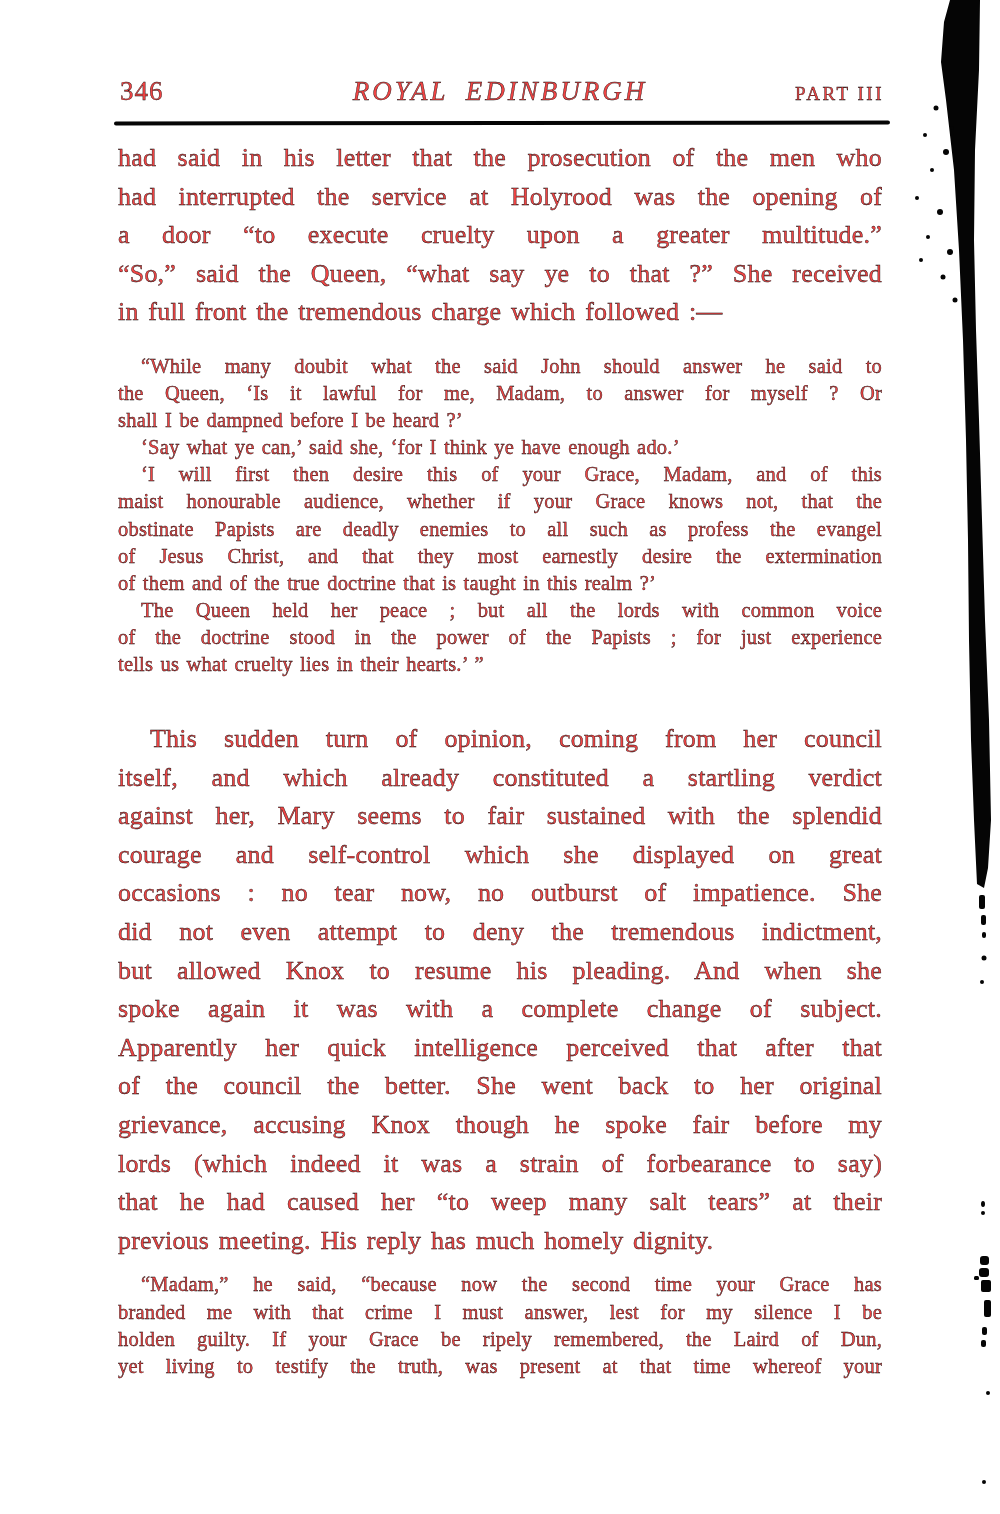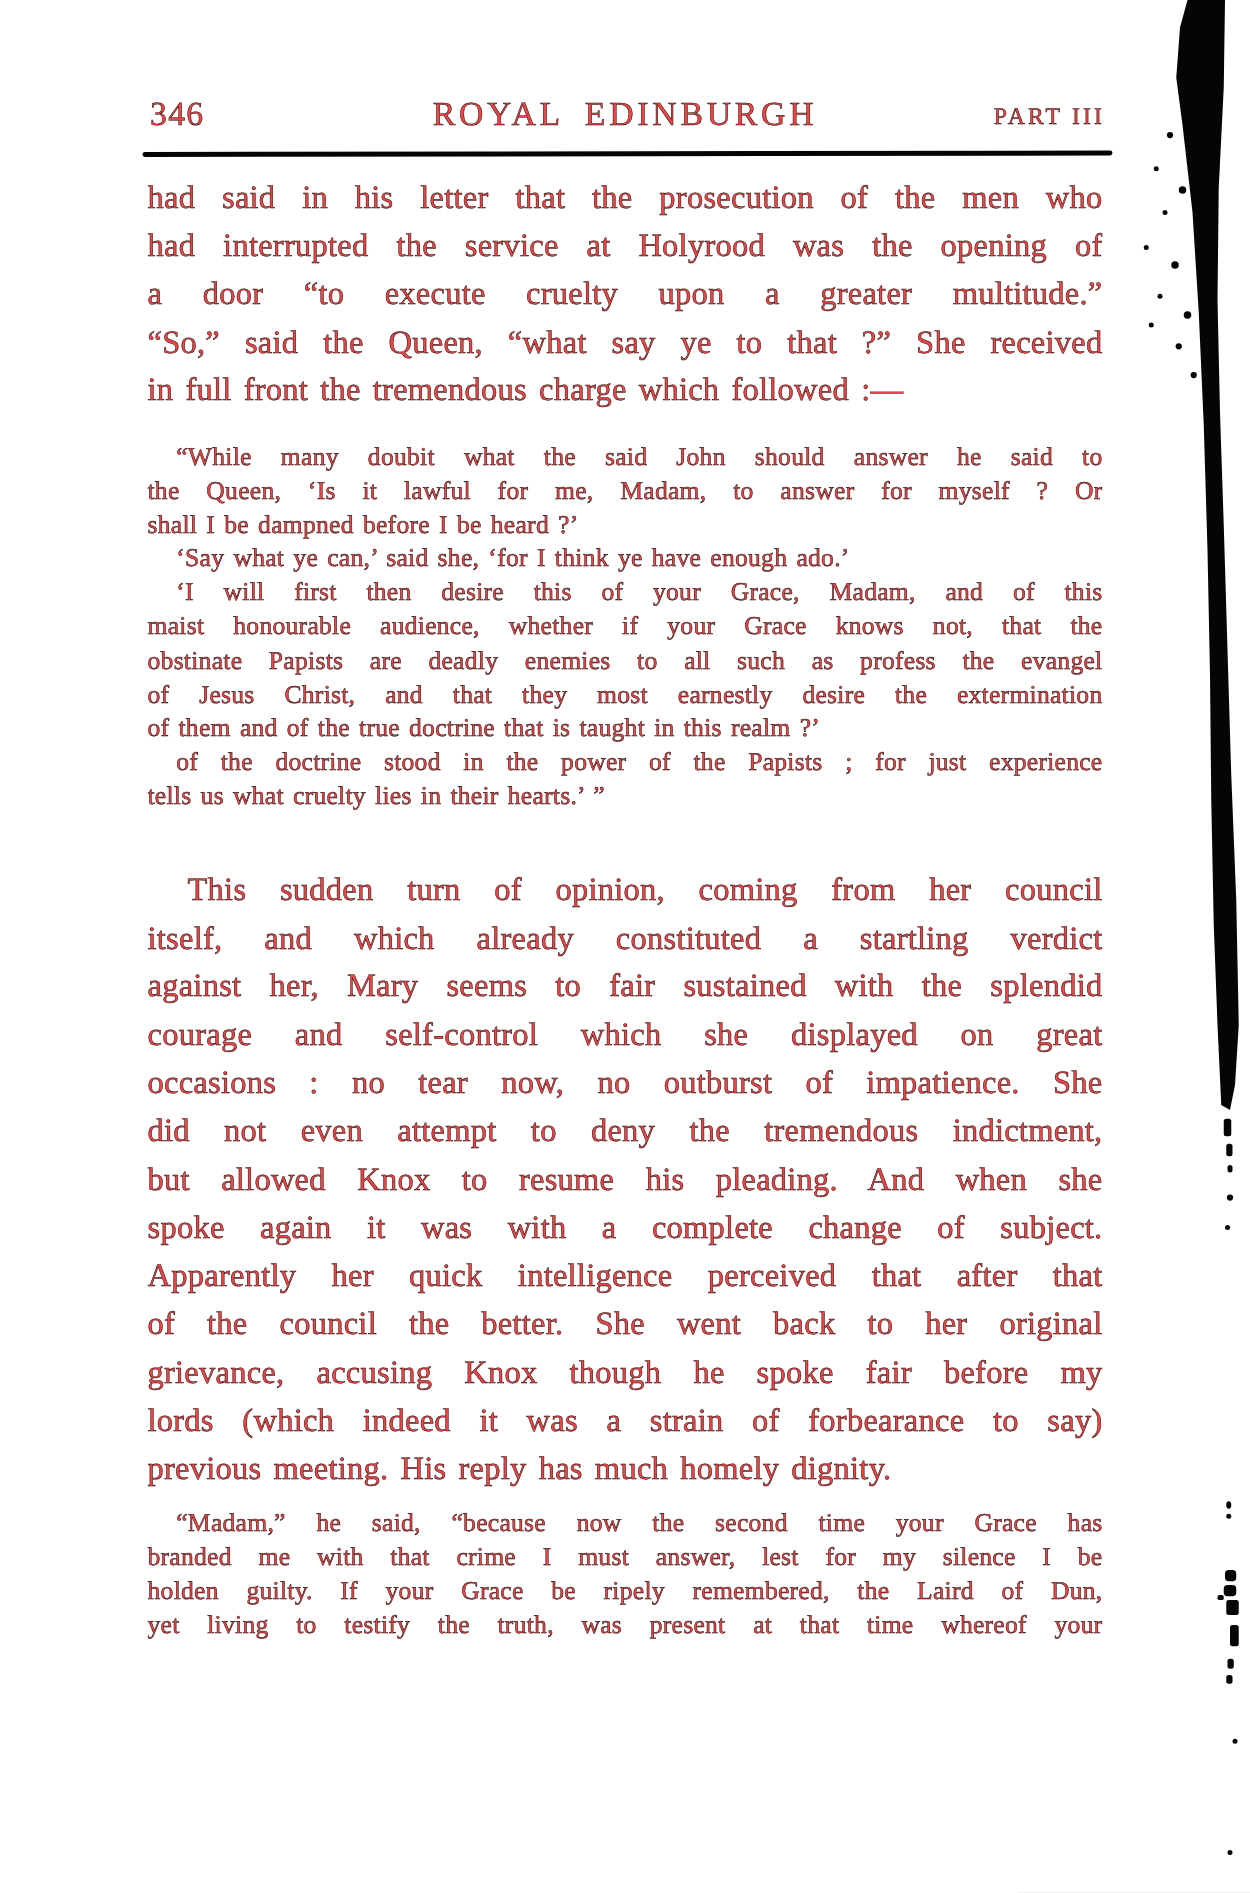--- a/index.html
+++ b/index.html
@@ -17,20 +17,21 @@
   .folio {
     position: absolute;
     left: 120px; top: 76px;
     font-size: 27px;
     letter-spacing: 1px;
   }
   .running-title {
     position: absolute;
     left: 0; right: 0; top: 76px;
     text-align: center;
+    font-style: italic;
     font-size: 27px;
     letter-spacing: 3px;
     word-spacing: 8px;
   }
   .part-label {
     position: absolute;
     right: 116px; top: 83px;
     font-size: 19px;
     letter-spacing: 2.5px;
   }
@@ -113,36 +114,38 @@
         <div class="line last">‘Say what ye can,’ said she, ‘for I think ye have enough ado.’</div>
       </div>
       <div class="block quote indent">
         <div class="line">‘I will first then desire this of your Grace, Madam, and of this</div>
         <div class="line">maist honourable audience, whether if your Grace knows not, that the</div>
         <div class="line">obstinate Papists are deadly enemies to all such as profess the evangel</div>
         <div class="line">of Jesus Christ, and that they most earnestly desire the extermination</div>
         <div class="line last">of them and of the true doctrine that is taught in this realm ?’</div>
       </div>
       <div class="block quote indent">
+        <div class="line">The Queen held her peace ; but all the lords with common voice</div>
         <div class="line">of the doctrine stood in the power of the Papists ; for just experience</div>
         <div class="line last">tells us what cruelty lies in their hearts.’ ”</div>
       </div>
       <div class="block body indent">
         <div class="line">This sudden turn of opinion, coming from her council</div>
         <div class="line">itself, and which already constituted a startling verdict</div>
         <div class="line">against her, Mary seems to fair sustained with the splendid</div>
         <div class="line">courage and self-control which she displayed on great</div>
         <div class="line">occasions : no tear now, no outburst of impatience.  She</div>
         <div class="line">did not even attempt to deny the tremendous indictment,</div>
         <div class="line">but allowed Knox to resume his pleading.  And when she</div>
         <div class="line">spoke again it was with a complete change of subject.</div>
         <div class="line">Apparently her quick intelligence perceived that after that</div>
         <div class="line">of the council the better.  She went back to her original</div>
         <div class="line">grievance, accusing Knox though he spoke fair before my</div>
         <div class="line">lords (which indeed it was a strain of forbearance to say)</div>
+        <div class="line">that he had caused her “to weep many salt tears” at their</div>
         <div class="line last">previous meeting.   His reply has much homely dignity.</div>
       </div>
       <div class="block quote indent">
         <div class="line">“Madam,” he said, “because now the second time your Grace has</div>
         <div class="line">branded me with that crime I must answer, lest for my silence I be</div>
         <div class="line">holden guilty.   If your Grace be ripely remembered, the Laird of Dun,</div>
         <div class="line">yet living to testify the truth, was present at that time whereof your</div>
       </div>
     </div>
 

